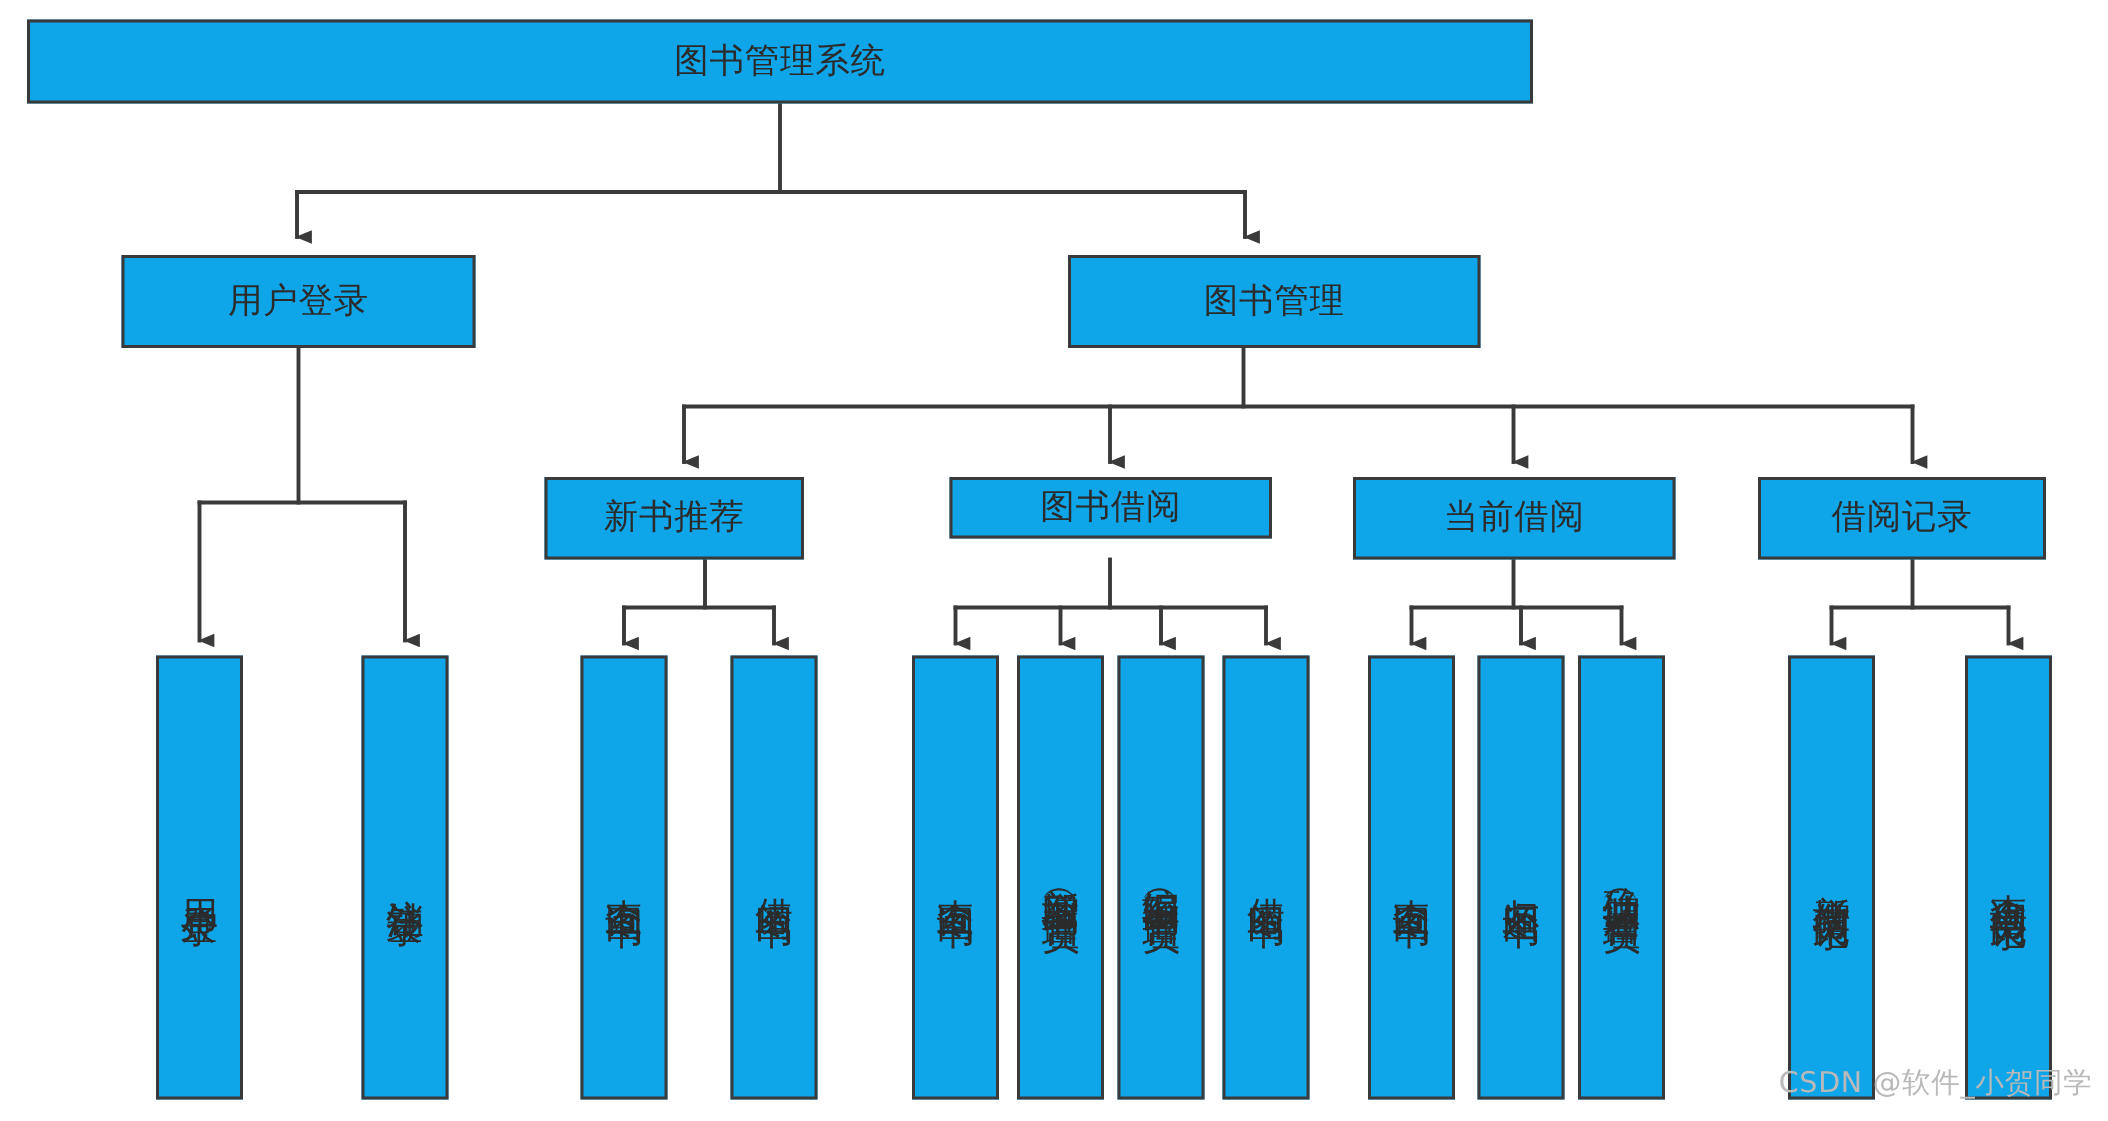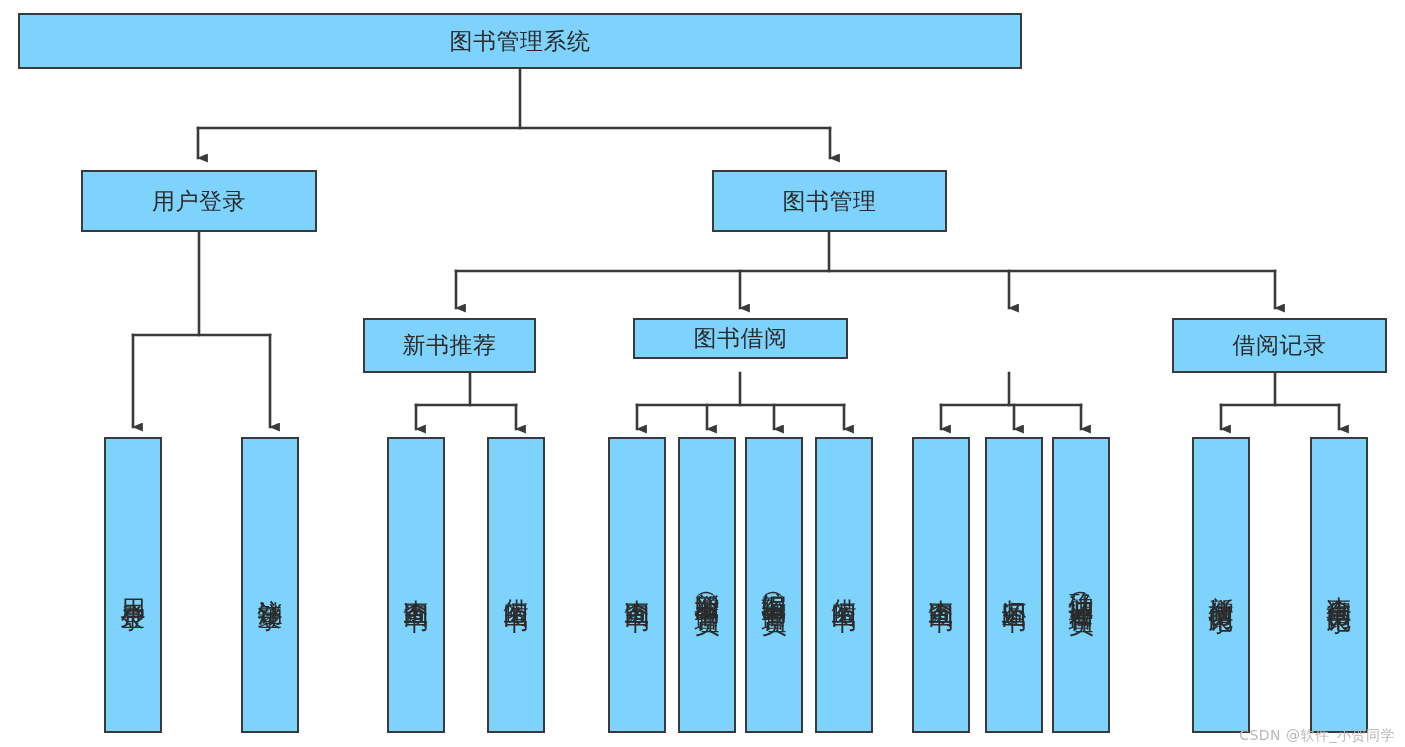--- a/index.html
+++ b/index.html
@@ -22,21 +22,21 @@
   svg.wires {
     position: absolute;
     left: 0;
     top: 0;
     width: 1405px;
     height: 747px;
   }
   .node {
     position: absolute;
     box-sizing: border-box;
-    background: #7dd3fc;
+    background: #0ea5e9;
     border: 2.5px solid #3a3a3a;
     display: flex;
     align-items: center;
     justify-content: center;
     z-index: 2;
   }
   .node .label {
     color: #2b2b2b;
     line-height: 1.05;
     text-align: center;
@@ -56,22 +56,22 @@
   .node.vert .label {
     writing-mode: vertical-rl;
     text-orientation: upright;
     font-size: 25px;
     letter-spacing: 3px;
     line-height: 1;
   }
   .watermark {
     position: absolute;
     right: 10px;
-    bottom: 2px;
-    font-size: 14px;
+    bottom: 12px;
+    font-size: 19px;
     color: #b9b9b9;
     z-index: 5;
     white-space: pre;
     letter-spacing: 0.5px;
   }
 </style>
 </head>
 <body>
 
 <div id="diagram-root">
@@ -126,31 +126,34 @@
     </g>
   </svg>
 
   <div class="node root horiz" style="left: 18px; top: 13px; width: 1004px; height: 56px;">
     <span class="label">图书管理系统</span>
   </div>
 
   <div class="node horiz" style="left: 81px; top: 170px; width: 236px; height: 62px;">
     <span class="label">用户登录</span>
   </div>
-  <div class="node horiz" style="left: 712px; top: 170px; width: 235px; height: 62px;">
+  <div class="node horiz" style="left: 712px; top: 170px; width: 275px; height: 62px;">
     <span class="label">图书管理</span>
   </div>
 
   <div class="node horiz" style="left: 363px; top: 318px; width: 173px; height: 55px;">
     <span class="label">新书推荐</span>
   </div>
   <div class="node horiz" style="left: 633px; top: 318px; width: 215px; height: 41px;">
     <span class="label">图书借阅</span>
   </div>
-  <div class="node horiz" style="left: 1172px; top: 318px; width: 215px; height: 55px;">
+  <div class="node horiz" style="left: 902px; top: 318px; width: 215px; height: 55px;">
+    <span class="label">当前借阅</span>
+  </div>
+  <div class="node horiz" style="left: 1172px; top: 318px; width: 192px; height: 55px;">
     <span class="label">借阅记录</span>
   </div>
 
   <div class="node vert" style="left: 104px; top: 437px; width: 58px; height: 296px;">
     <span class="label">用户登录</span>
   </div>
   <div class="node vert" style="left: 241px; top: 437px; width: 58px; height: 296px;">
     <span class="label">注销登录</span>
   </div>
   <div class="node vert" style="left: 387px; top: 437px; width: 58px; height: 296px;">

